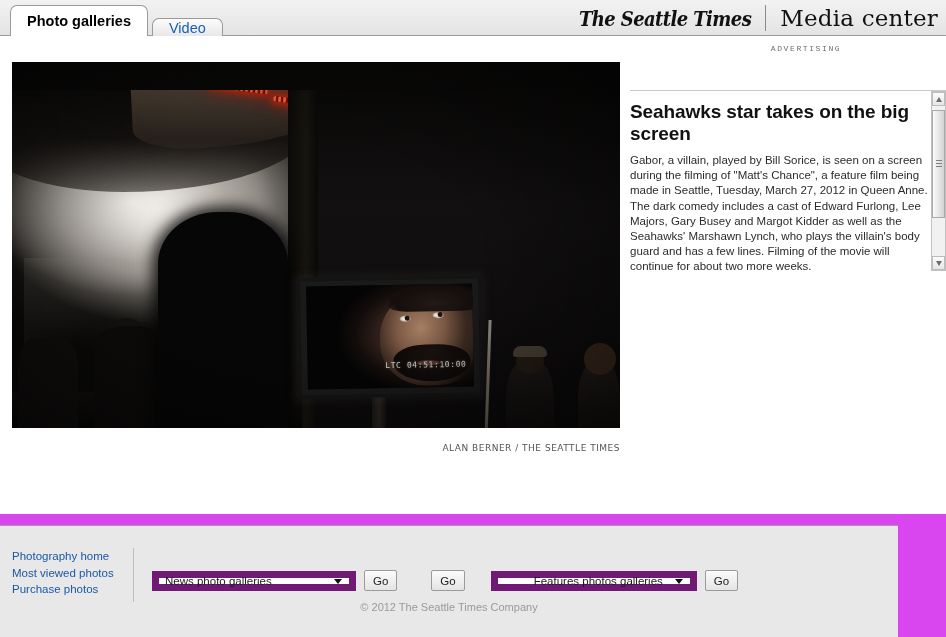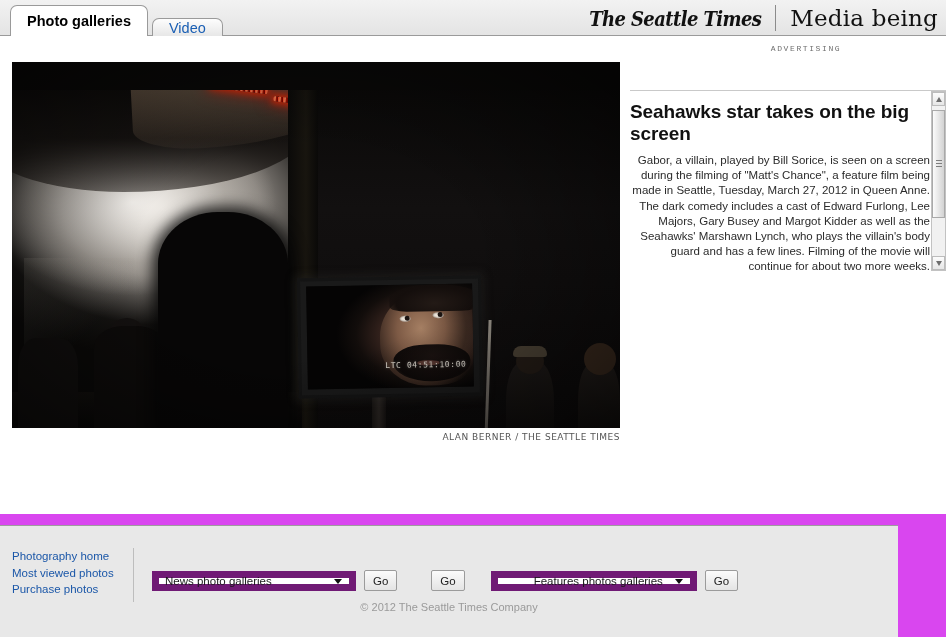--- a/index.html
+++ b/index.html
@@ -168,21 +168,21 @@
     overflow: hidden;
     background: #0a0908;
     border: 0;
   }
   .credit {
     width: 608px;
     text-align: right;
     font-size: 9px;
     letter-spacing: 0.5px;
     color: #555;
-    padding-top: 4px;
+    padding-top: 15px;
     font-family: "DejaVu Sans", sans-serif;
   }
 
   
   .ph-backdrop {
     position: absolute;
     left: 0; top: 26px;
     width: 280px; height: 340px;
     background:
       radial-gradient(ellipse 220px 150px at 150px 120px, rgba(232,228,222,0.95) 0%, rgba(176,170,163,0.75) 45%, rgba(60,56,52,0.2) 78%, rgba(10,9,8,0) 100%);
@@ -447,21 +447,20 @@
     line-height: 22px;
     color: #111;
     margin: 10px 0 8px 0;
     letter-spacing: -0.1px;
   }
   .caption-body {
     font-size: 11.5px;
     line-height: 15.2px;
     color: #2b2b2b;
     margin: 0;
-    text-align: right;
   }
   .cap-scrollbar {
     position: absolute;
     right: 0; top: 0;
     width: 15px; height: 180px;
     background: #f1f1f1;
     border: 1px solid #c2c2c2;
     box-sizing: border-box;
   }
   .sb-btn {
@@ -604,21 +603,21 @@
       <div class="tab active">
         <span>Photo galleries</span>
       </div>
       <div class="tab">
         <span>Video</span>
       </div>
     </div>
     <div class="masthead">
       <div class="st-logo">The Seattle Times</div>
       <div class="mast-divider"></div>
-      <div class="media-center">Media being</div>
+      <div class="media-center">Media center</div>
     </div>
   </div>
 
   <div class="navstrip">
     <div class="ad-label">ADVERTISING</div>
   </div>
 
   <div class="main">
 
     <div class="photo-wrap">

